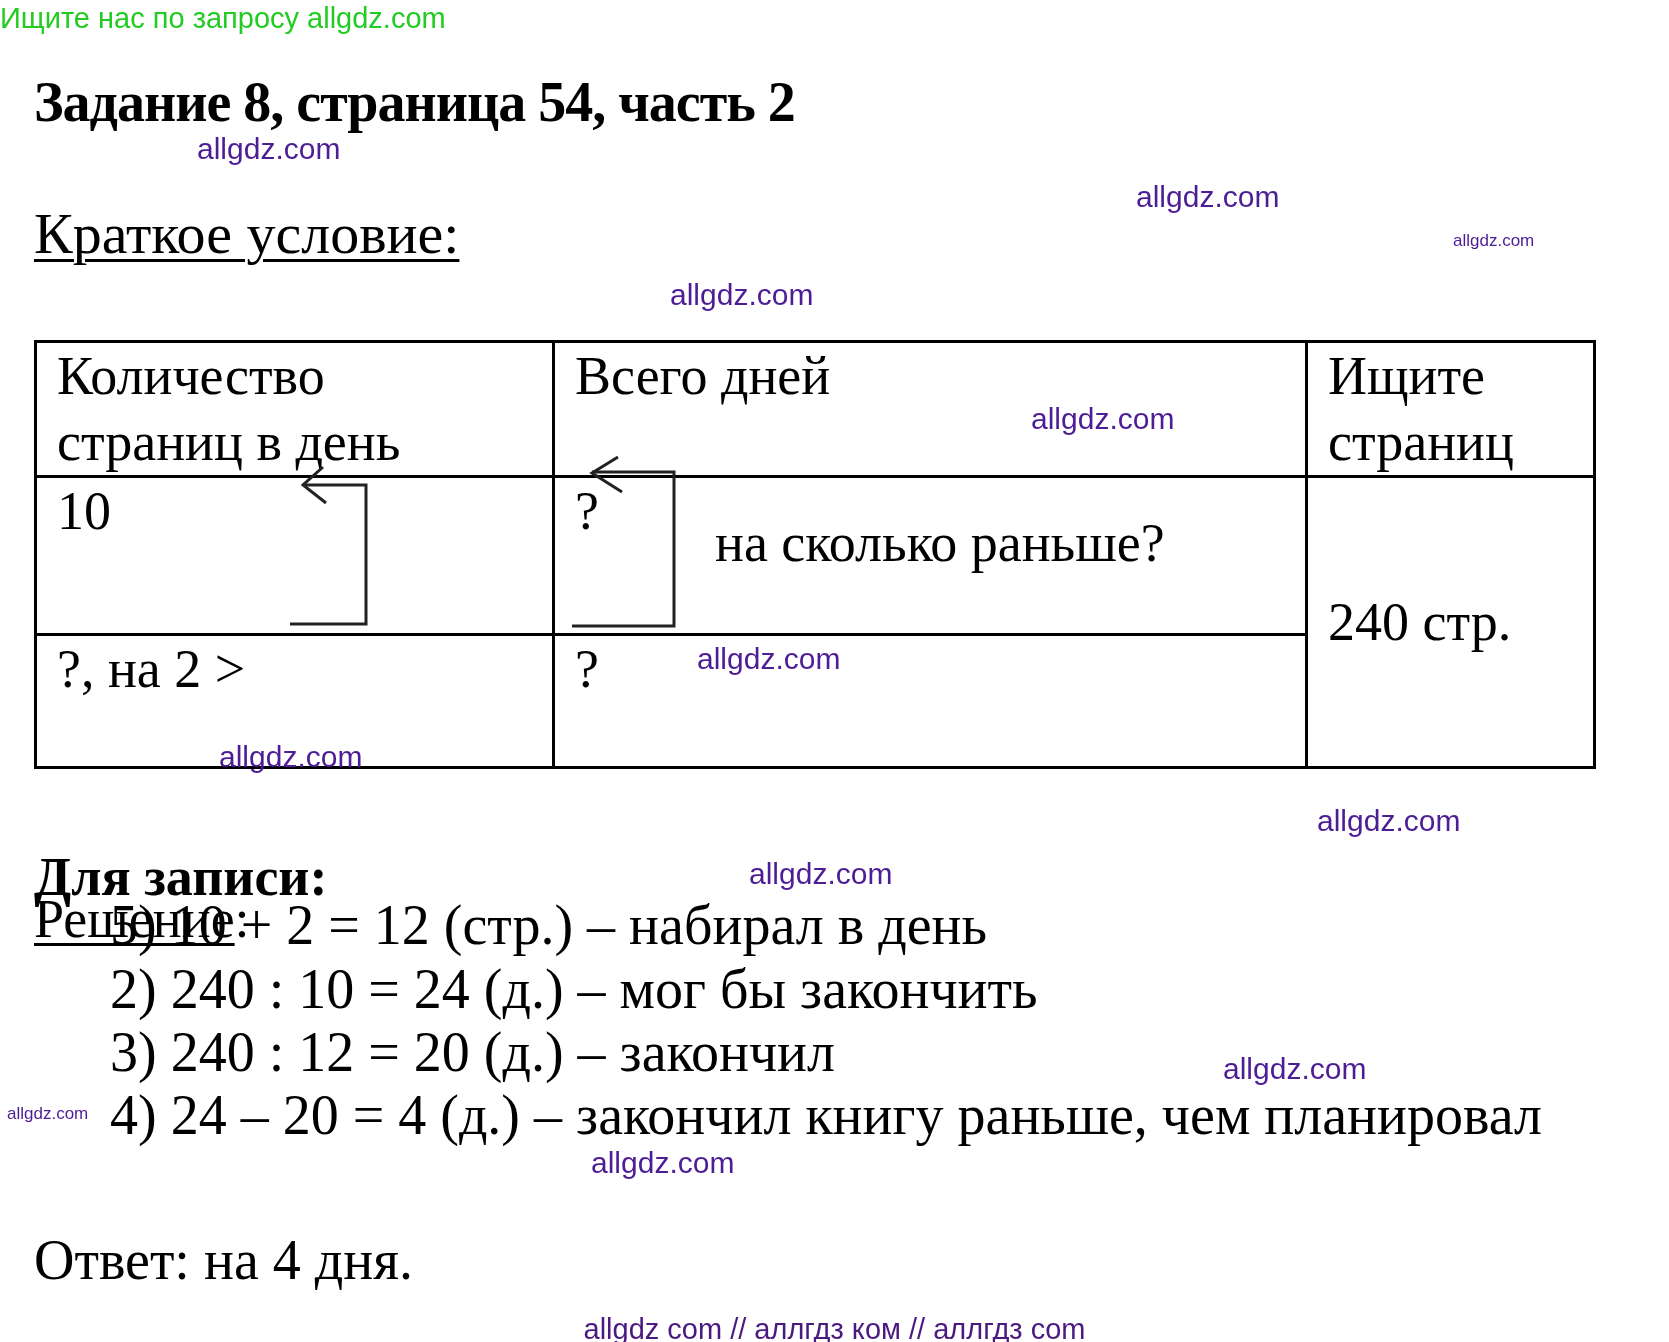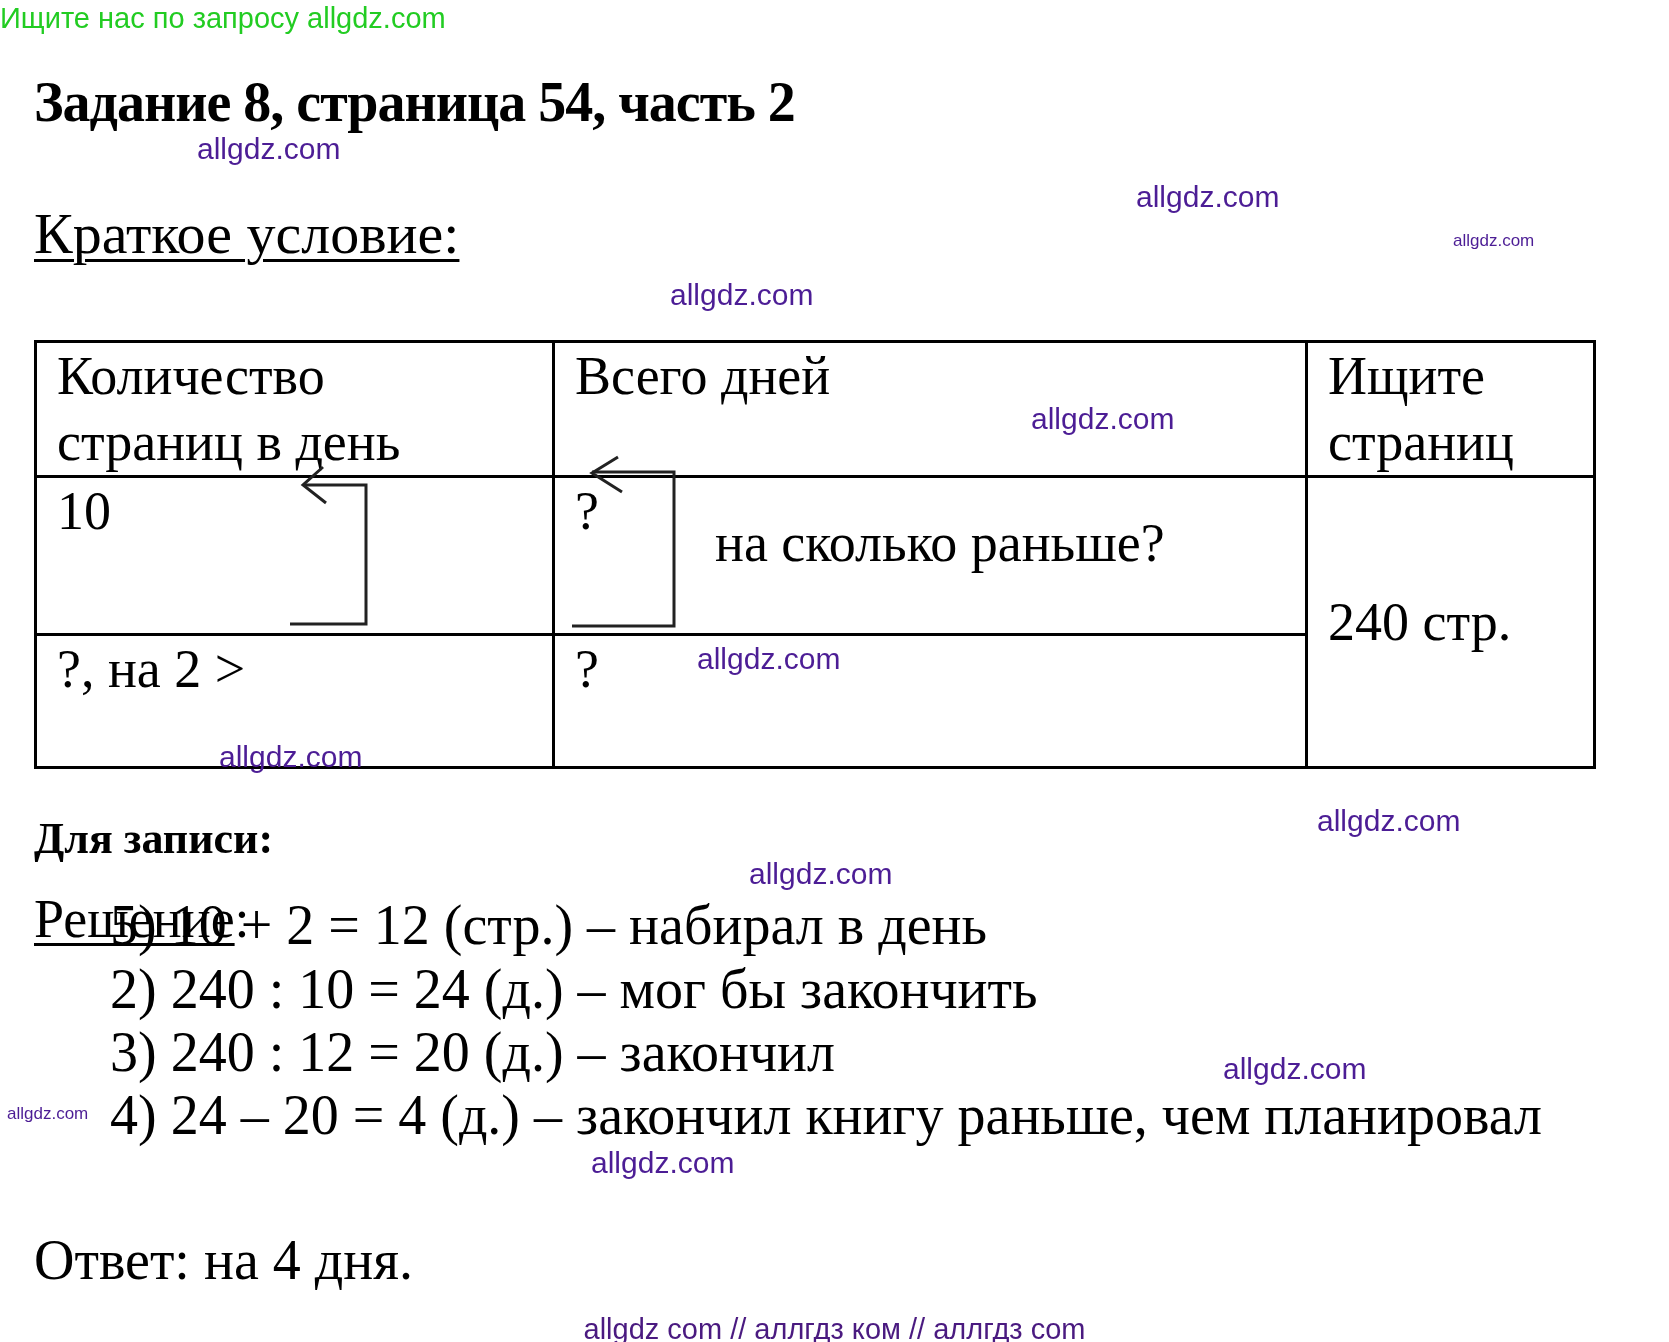--- a/index.html
+++ b/index.html
@@ -15,21 +15,21 @@
   table.cond { position: absolute; left: 34px; top: 340px; border-collapse: collapse; }
   table.cond td { border: 3px solid #000; vertical-align: top; padding: 0 0 0 20px;
                   font-size: 54px; line-height: 66px; }
   .h1 { width: 495px; height: 132px; }
   .h2 { width: 730px; height: 132px; }
   .h3 { width: 265px; height: 132px; }
   .r1 { height: 158px; }
   .r2 { height: 133px; }
   .total { vertical-align: middle !important; }
   svg.arrows { position: absolute; left: 0; top: 0; pointer-events: none; }
-  .section-h { left: 34px; top: 813px; font-size: 44px; font-weight: bold; text-align: center; }
+  .section-h { left: 34px; top: 846px; font-size: 54px; font-weight: bold; text-align: center; }
   .solution-label { left: 34px; top: 888px; font-size: 54px; }
   .solution-label .u { text-decoration: underline; text-decoration-thickness: 3px; text-underline-offset: 6px; }
   .step { left: 110px; font-size: 56px; }
   .answer { left: 34px; top: 1228px; font-size: 56px; }
   .footer { left: 0; width: 1669px; top: 1313px; text-align: center;
             font-family: "Liberation Sans", sans-serif; font-size: 29px; color: #4a1a80; }
 </style>
 </head>
 <body>
 

